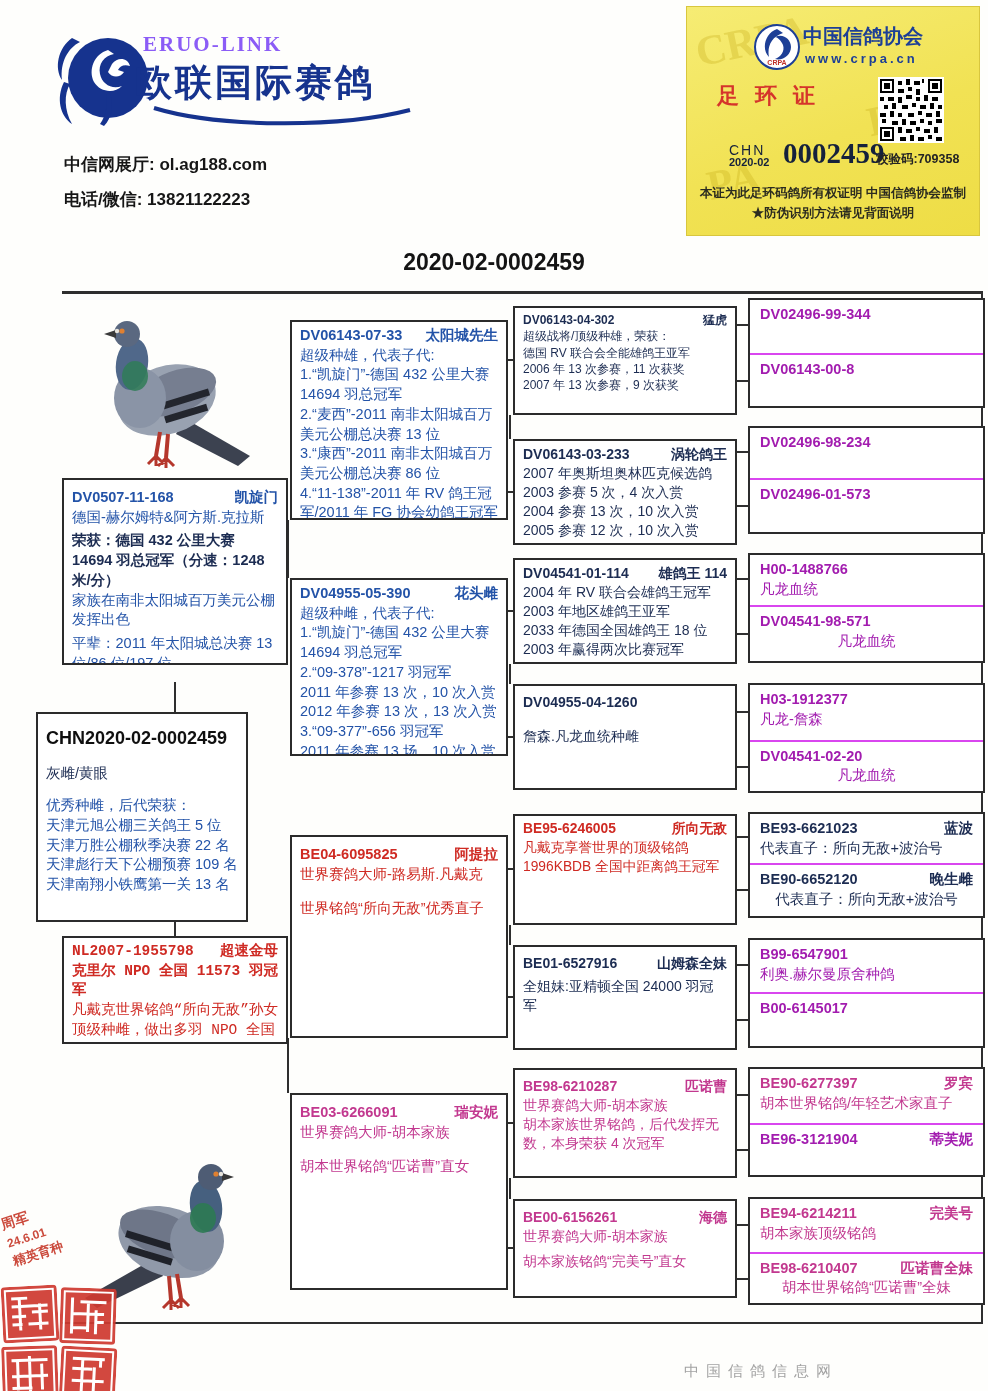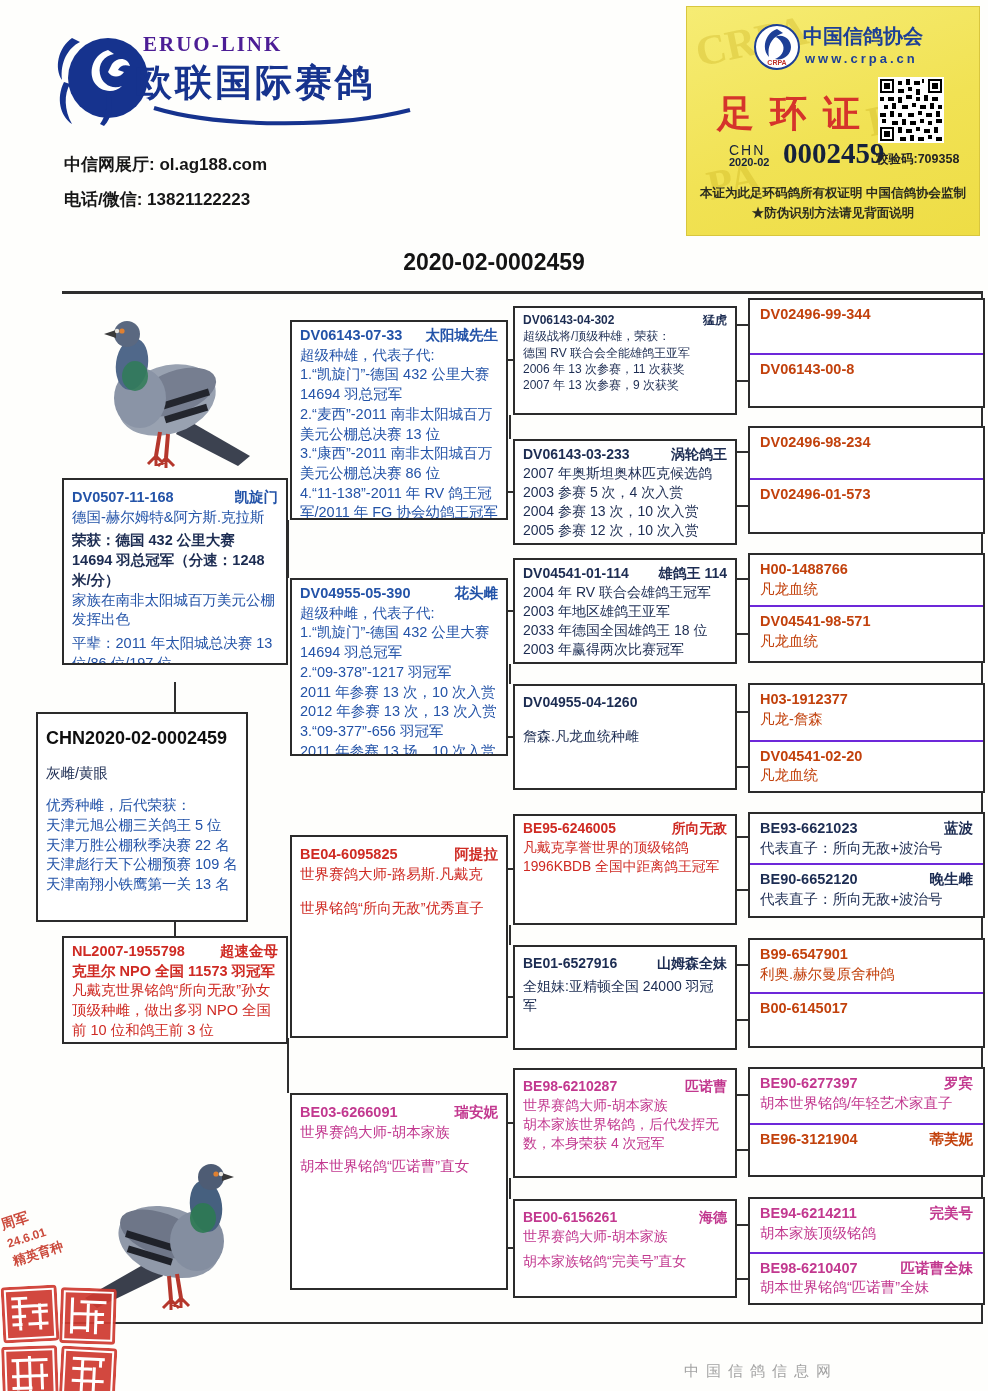--- a/index.html
+++ b/index.html
@@ -1,37 +1,37 @@
 <!DOCTYPE html>
 <html><head>
 <meta charset="utf-8">
 <style>
   html,body{margin:0;padding:0;background:#ffffff;}
   .page{position:relative;width:988px;height:1391px;background:#fefefc;overflow:hidden;
         font-family:"Liberation Sans",sans-serif;color:#111;}
 
   
   .brand-en{position:absolute;left:143px;top:32px;font-family:"Liberation Serif",serif;
-            font-weight:bold;font-size:21px;letter-spacing:2px;color:#4c1d95;}
+            font-weight:bold;font-size:21px;letter-spacing:2px;color:#8b5cf6;}
   .brand-cn{position:absolute;left:135px;top:58px;font-weight:bold;font-size:37px;
             letter-spacing:3px;color:#16338e;}
   .contact1{position:absolute;left:64px;top:153px;font-size:17px;font-weight:bold;color:#161616;}
   .contact2{position:absolute;left:64px;top:188px;font-size:17px;font-weight:bold;color:#161616;}
 
   
   .cert{position:absolute;left:686px;top:6px;width:292px;height:228px;
         background:linear-gradient(160deg,#f6ec74 0%,#f1e254 55%,#eedd45 100%);
         border:1px solid #d8c63e;overflow:hidden;}
   .cert .wmk{position:absolute;font-weight:bold;color:rgba(196,168,20,0.30);font-size:42px;
              font-family:"Liberation Serif",serif;pointer-events:none;}
   .cert-assoc{position:absolute;left:116px;top:16px;font-size:20px;font-weight:bold;color:#1d3f96;}
   .cert-url{position:absolute;left:118px;top:44px;font-size:13px;font-weight:bold;
             letter-spacing:3px;color:#1d3f96;}
-  .cert-title{position:absolute;left:30px;top:74px;font-size:37px;font-weight:bold;
-              letter-spacing:16px;color:#d5342b;margin-top:8px;}
+  .cert-title{position:absolute;left:30px;top:74px;font-size:22px;font-weight:bold;
+              letter-spacing:16px;color:#d5342b;}
   .cert-qr{position:absolute;left:191px;top:70px;width:66px;height:66px;background:#fff;}
   .cert-chn{position:absolute;left:42px;top:136px;line-height:1;color:#15213c;}
   .cert-chn .c1{font-size:14px;font-weight:normal;letter-spacing:2px;}
   .cert-chn .c2{font-size:11px;font-weight:bold;}
   .cert-num{position:absolute;left:96px;top:130px;font-family:"Liberation Serif",serif;
             font-size:29px;font-weight:bold;color:#15213c;}
   .cert-verify{position:absolute;left:189px;top:144px;font-size:12.5px;font-weight:bold;color:#242424;}
   .cert-note1{position:absolute;left:0;top:178px;width:100%;text-align:center;
               font-size:12.5px;font-weight:bold;color:#2b2b20;}
   .cert-note2{position:absolute;left:0;top:198px;width:100%;text-align:center;
@@ -47,31 +47,31 @@
   
   .box{position:absolute;background:#fff;border:2px solid #2b2b2b;box-sizing:border-box;
        padding:4px 8px;font-size:14.5px;line-height:1.36;overflow:hidden;z-index:2;}
   .box .head{display:flex;justify-content:space-between;font-weight:bold;}
   .box .ln{margin:0;}
   .box .gap{margin-top:15px;}
   .t-blue{color:#2353a8;}
   .t-navy{color:#1c2c52;}
   .t-red{color:#cf2a23;}
   .t-pink{color:#c2388f;}
-  .t-black{color:#c2410c;}
+  .t-black{color:#a21caf;}
   .honor{font-weight:bold;}
   .subject-ring{font-size:18px;font-weight:bold;color:#0f0f0f;margin:8px 0 14px;}
   .subject-desc{color:#1c2c52;margin-bottom:12px;}
 
   .pairbox{position:absolute;background:#fff;border:2px solid #2b2b2b;box-sizing:border-box;
            display:flex;flex-direction:column;z-index:2;overflow:hidden;}
   .cell{box-sizing:border-box;padding:5px 10px;font-size:14.5px;line-height:1.35;}
   .cell .head{display:flex;justify-content:space-between;font-weight:bold;}
   .cell .note{font-weight:normal;}
-  .cell2{border-top:2px solid #6d28d9;flex:1;}
+  .cell2{border-top:2px solid #d946ef;flex:1;text-align:center;}
 
   
   .stamp-note{position:absolute;left:6px;top:1206px;transform:rotate(-18deg);
               color:#cb4a3c;font-weight:bold;line-height:1.5;z-index:5;}
   .stamp-note .s1{font-size:14px;}
   .stamp-note .s2{font-size:12px;}
   .stamp-note .s3{font-size:13px;}
   .seal{position:absolute;z-index:6;}
   .wm1{position:absolute;left:618px;top:1328px;font-size:28px;font-weight:bold;color:#a3a3a3;
        letter-spacing:1px;text-shadow:1px 1px 0 #d9d9d9;}
@@ -267,21 +267,21 @@
   <div class="box t-blue" style="left:62px;top:478px;width:226px;height:187px;padding-top:8px;">
     <div class="head">
         <span>DV0507-11-168</span>
         <span>凯旋门</span>
       </div>
     <div class="ln">德国-赫尔姆特&amp;阿方斯.克拉斯</div>
     <div class="ln honor t-navy" style="margin-top:4px;">荣获：德国 432 公里大赛 14694 羽总冠军（分速：1248 米/分）</div>
     <div class="ln" style="">家族在南非太阳城百万美元公棚发挥出色</div>
     <div class="ln" style="margin-top:4px;">平辈：2011 年太阳城总决赛 13 位/86 位/197 位</div>
   </div>
-  <div class="box t-red" style="left:62px;top:936px;width:226px;height:108px;">
+  <div class="box t-red" style="left:62px;top:936px;width:226px;height:108px;font-family:Liberation Mono, monospace;">
     <div class="head">
         <span>NL2007-1955798</span>
         <span>超速金母</span>
       </div>
     <div class="ln honor">克里尔 NPO 全国 11573 羽冠军</div>
     <div class="ln">凡戴克世界铭鸽“所向无敌”孙女</div>
     <div class="ln">顶级种雌，做出多羽 NPO 全国前 10 位和鸽王前 3 位</div>
   </div>
 
   <div class="box t-blue" style="left:290px;top:320px;width:218px;height:200px;">

